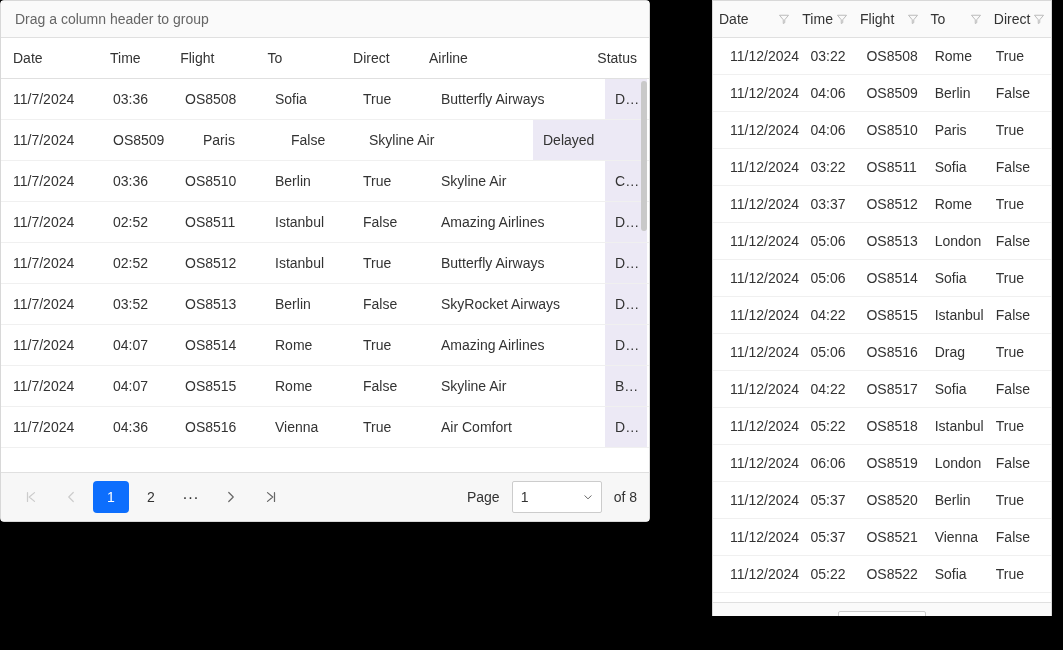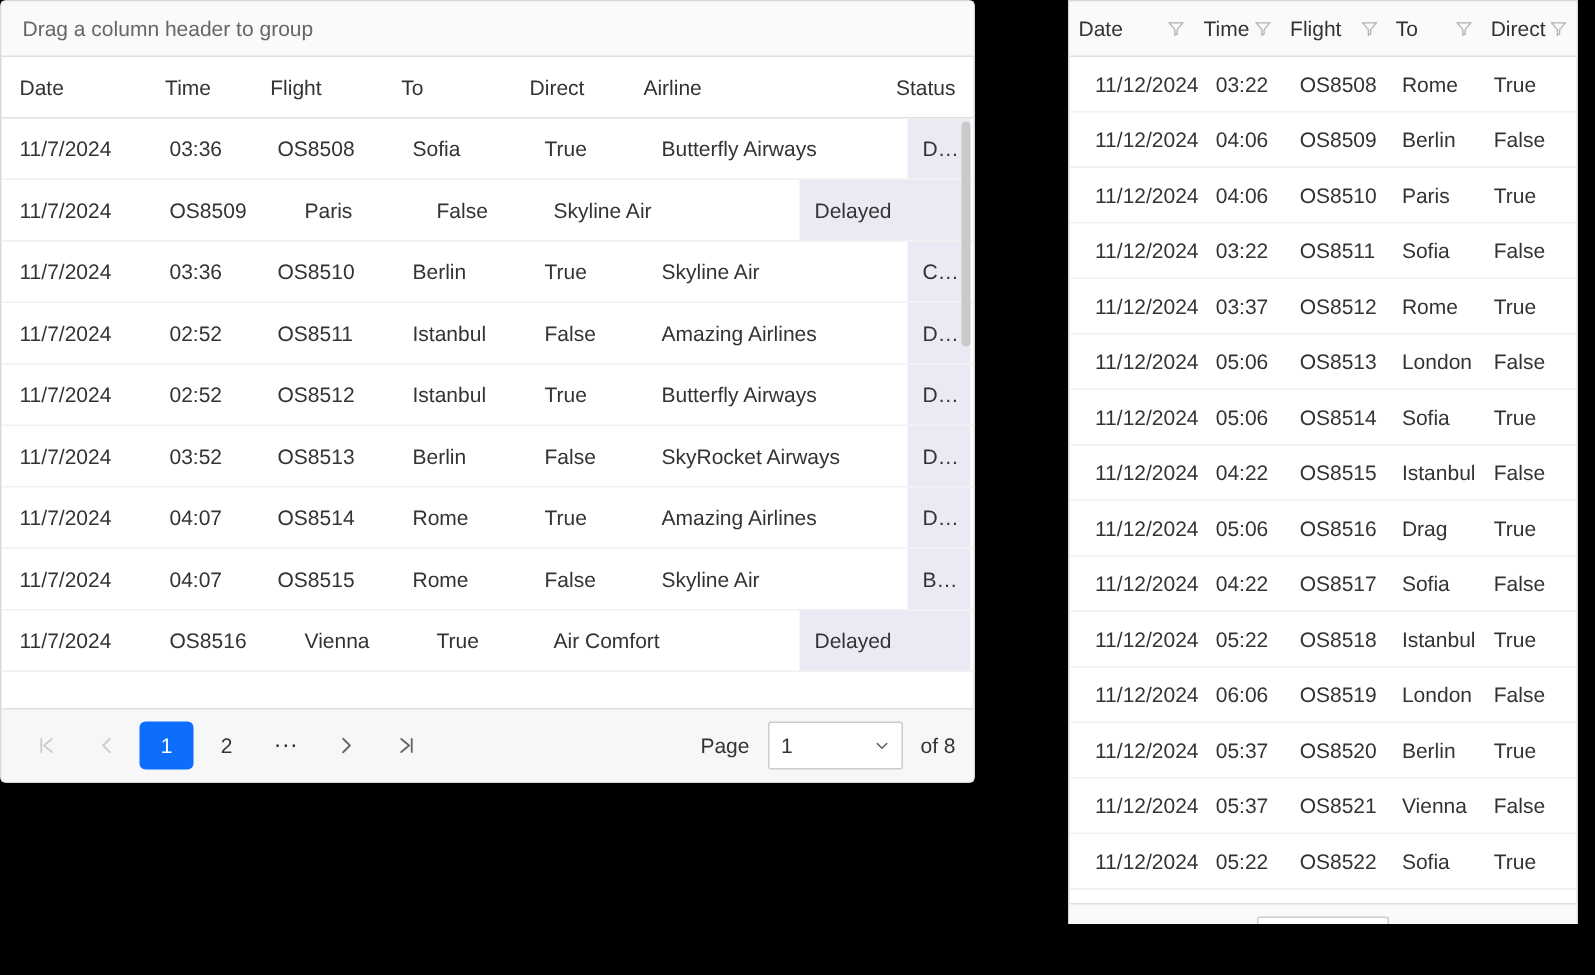--- a/index.html
+++ b/index.html
@@ -137,20 +137,21 @@
           <div class="c-date">11/7/2024</div>
           <div class="c-time">04:07</div>
           <div class="c-flight">OS8515</div>
           <div class="c-to">Rome</div>
           <div class="c-direct">False</div>
           <div class="c-air">Skyline Air</div>
           <div class="c-stat">Boarding</div>
         </div>
         <div class="lrow">
           <div class="c-date">11/7/2024</div>
+          <div class="c-time">04:36</div>
           <div class="c-flight">OS8516</div>
           <div class="c-to">Vienna</div>
           <div class="c-direct">True</div>
           <div class="c-air">Air Comfort</div>
           <div class="c-stat">Delayed</div>
         </div>
       </div>
 
     <div class="pager">
       <div class="pbtn dis">

